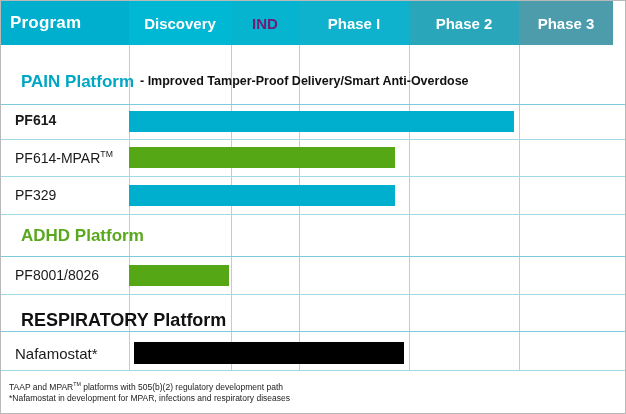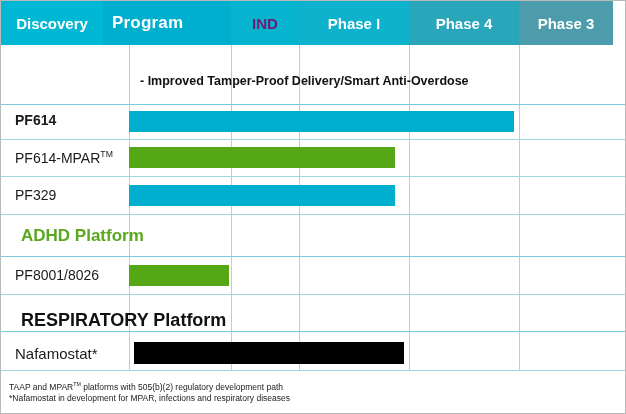--- a/index.html
+++ b/index.html
@@ -149,34 +149,34 @@
     font-size: 0.62em;
     vertical-align: super;
   }
 </style>
 </head>
 <body>
 
 <div id="pipeline">
 
   <div class="header-row">
+    <div class="hdr-cell hdr-program">
+      <span>Program</span>
+    </div>
     <div class="hdr-cell hdr-discovery">
       <span>Discovery</span>
     </div>
-    <div class="hdr-cell hdr-program">
-      <span>Program</span>
-    </div>
     <div class="hdr-cell hdr-ind">
       <span>IND</span>
     </div>
     <div class="hdr-cell hdr-p1">
       <span>Phase I</span>
     </div>
     <div class="hdr-cell hdr-p2">
-      <span>Phase 4</span>
+      <span>Phase 2</span>
     </div>
     <div class="hdr-cell hdr-p3">
       <span>Phase 3</span>
     </div>
   </div>
 
   <div class="vline" style="left:128px; height:325px;"></div>
   <div class="vline" style="left:230px; height:325px;"></div>
   <div class="vline" style="left:298px; height:325px;"></div>
   <div class="vline" style="left:408px; height:325px;"></div>
@@ -184,20 +184,21 @@
 
   <div class="hline dark" style="top:103px;"></div>
   <div class="hline" style="top:138px;"></div>
   <div class="hline" style="top:175px;"></div>
   <div class="hline" style="top:213px;"></div>
   <div class="hline dark" style="top:255px;"></div>
   <div class="hline" style="top:293px;"></div>
   <div class="hline dark" style="top:330px;"></div>
   <div class="hline" style="top:369px;"></div>
 
+  <div class="platform-label plat-pain" style="left:20px; top:71px;">PAIN Platform</div>
   <div class="plat-note" style="left:139px; top:73px;">-  Improved  Tamper-Proof Delivery/Smart Anti-Overdose</div>
 
   <div class="row-label" style="left:14px; top:111px;font-weight:bold;">PF614</div>
   <div class="bar bar-blue" style="left:128px; top:110px; width:385px;"></div>
 
   <div class="row-label" style="left:14px; top:148px;">
     <span>PF614-MPAR</span><sup>TM</sup>
   </div>
   <div class="bar bar-green" style="left:128px; top:146px; width:266px;"></div>
 

